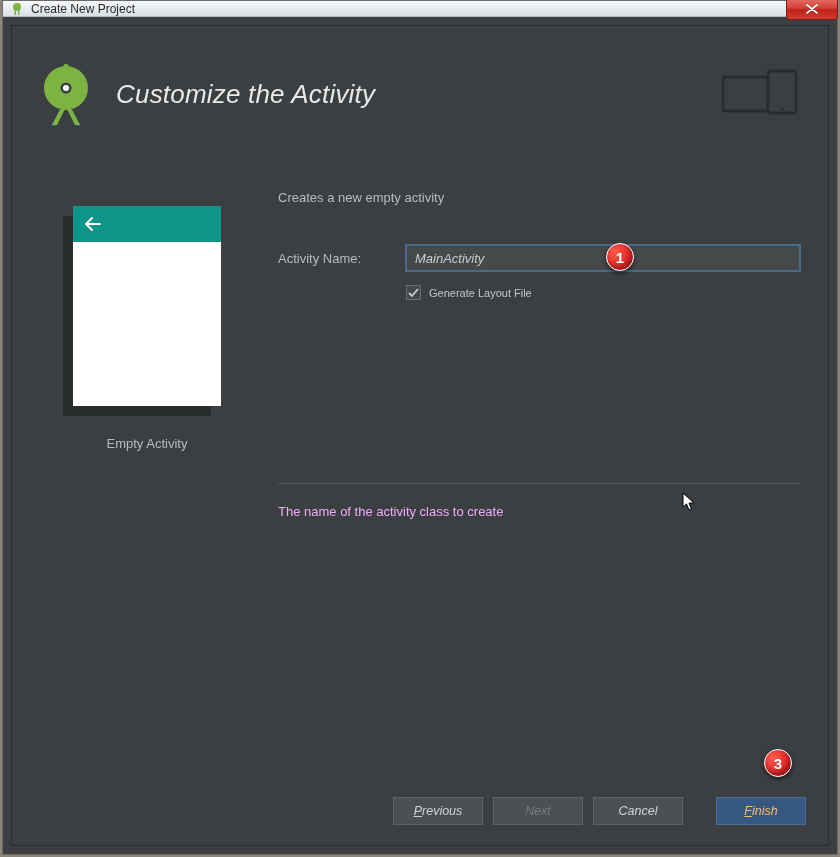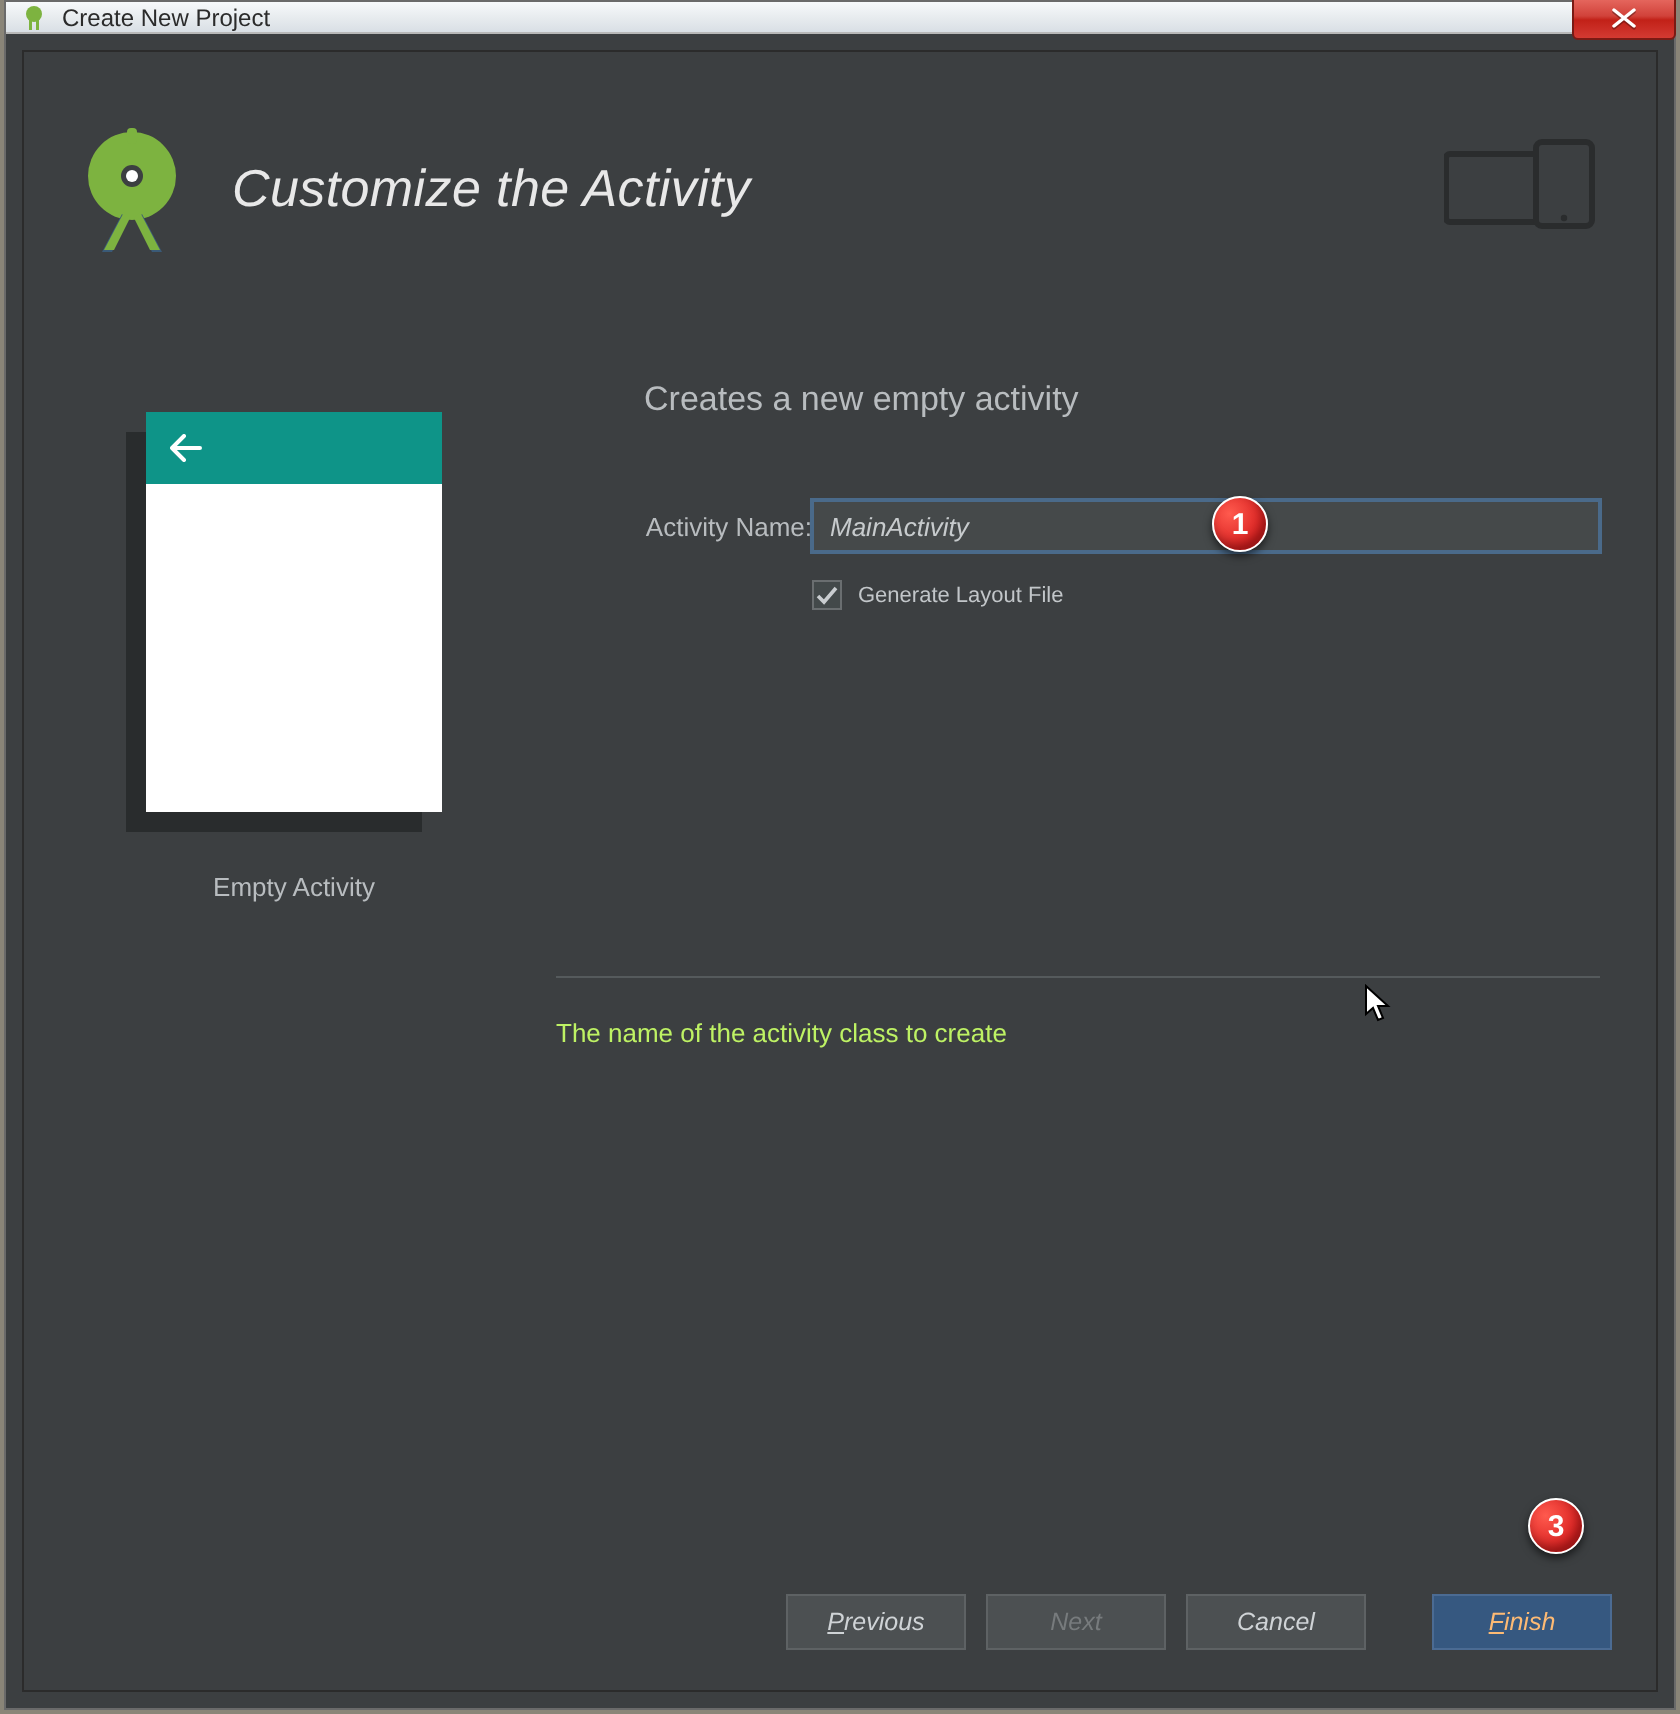--- a/index.html
+++ b/index.html
@@ -121,35 +121,34 @@
 
   .formcol {
     flex: 1;
     display: flex;
     flex-direction: column;
     position: relative;
     padding-top: 0;
   }
   .intro {
     color: #b8bcbf;
-    font-size: 17px;
+    font-size: 13px;
     margin-bottom: 40px;
-    margin-left: 44px;
   }
   .formrow {
     display: flex;
     align-items: center;
     margin-bottom: 14px;
     position: relative;
   }
   .formlabel {
     width: 128px;
     color: #b8bcbf;
     font-size: 13px;
-    text-align: right;
+    text-align: left;
   }
   .textinput {
     flex: 1;
     height: 26px;
     background: #45494a;
     border: 1px solid #5a5e60;
     color: #c7cbcd;
     font-size: 13px;
     padding: 0 8px;
     outline: none;
@@ -175,21 +174,21 @@
   .checklabel {
     color: #c2c6c9;
     font-size: 11px;
   }
   .hr {
     height: 1px;
     background: #555a5c;
     margin-top: 165px;
   }
   .hint {
-    color: #bef264;
+    color: #f0abfc;
     font-size: 13px;
     margin-top: 20px;
   }
 
   
   .footer {
     padding: 14px 22px 20px 22px;
     display: flex;
     justify-content: flex-end;
     gap: 10px;

